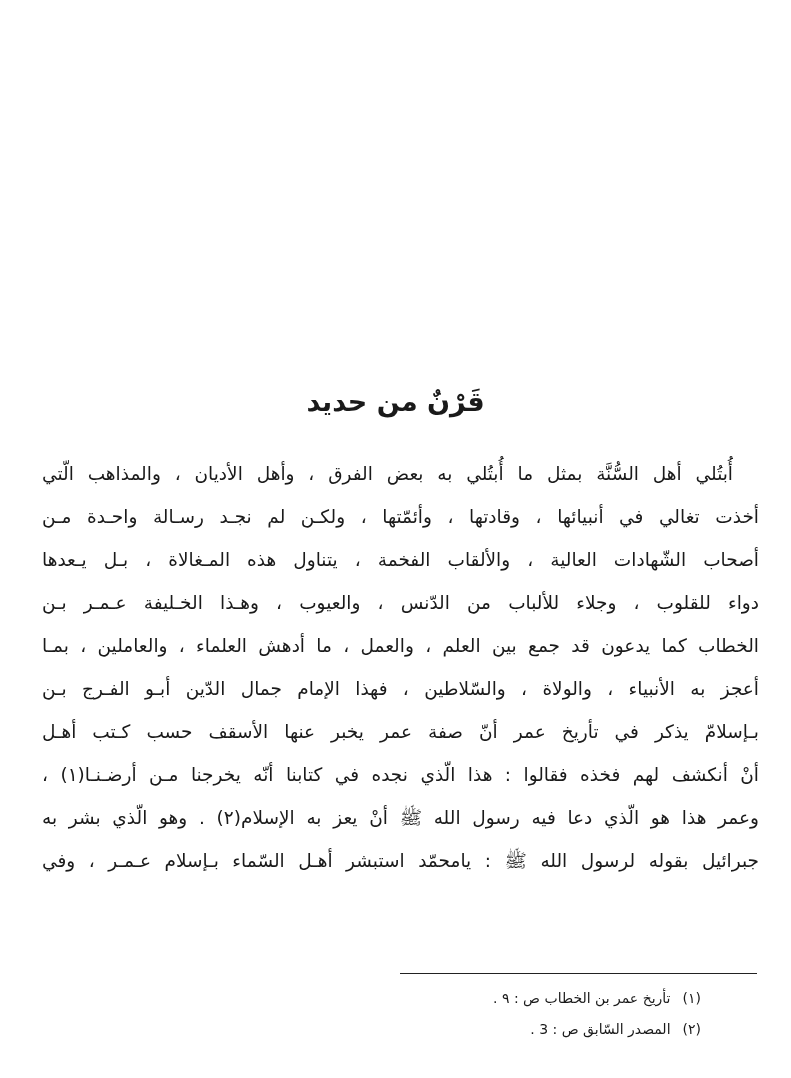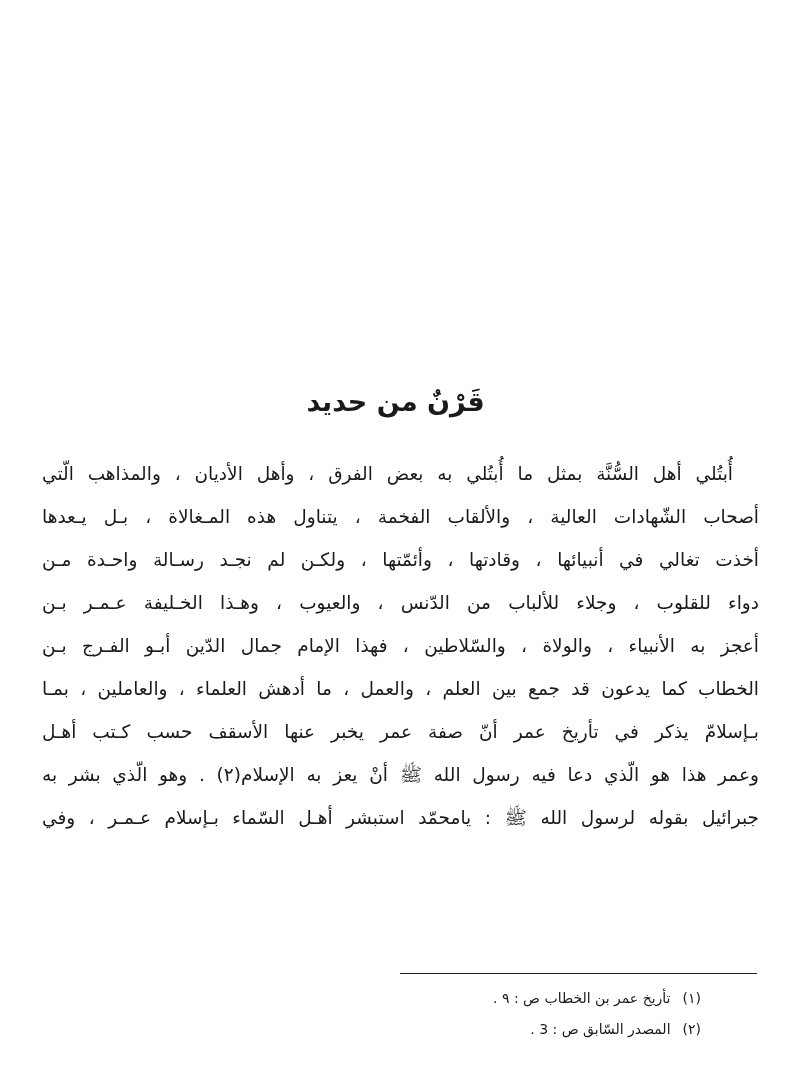--- a/index.html
+++ b/index.html
@@ -80,26 +80,27 @@
 </style>
 </head>
 <body>
 
 <div class="page">
 
   <h1 class="chapter-title">قَرْنٌ من حديد</h1>
 
   <div class="body-text">
     <div class="line indent">أُبتُلي أهل السُّنَّة بمثل ما أُبتُلي به بعض الفرق ، وأهل الأديان ، والمذاهب الّتي</div>
+    <div class="line">أخذت تغالي في أنبيائها ، وقادتها ، وأئمّتها ، ولكـن لم نجـد رسـالة واحـدة مـن</div>
     <div class="line">أصحاب الشّهادات العالية ، والألقاب الفخمة ، يتناول هذه المـغالاة ، بـل يـعدها</div>
-    <div class="line">أخذت تغالي في أنبيائها ، وقادتها ، وأئمّتها ، ولكـن لم نجـد رسـالة واحـدة مـن</div>
     <div class="line">دواء للقلوب ، وجلاء للألباب من الدّنس ، والعيوب ، وهـذا الخـليفة عـمـر بـن</div>
+    <div class="line">الخطاب كما يدعون قد جمع بين العلم ، والعمل ، ما أدهش العلماء ، والعاملين ، بمـا</div>
     <div class="line">أعجز به الأنبياء ، والولاة ، والسّلاطين ، فهذا الإمام جمال الدّين أبـو الفـرج بـن</div>
-    <div class="line">الخطاب كما يدعون قد جمع بين العلم ، والعمل ، ما أدهش العلماء ، والعاملين ، بمـا</div>
     <div class="line">بـإسلامّ يذكر في تأريخ عمر أنّ صفة عمر يخبر عنها الأسقف حسب كـتب أهـل</div>
+    <div class="line">أنْ أنكشف لهم فخذه فقالوا : هذا الّذي نجده في كتابنا أنّه يخرجنا مـن أرضـنـا(١) ،</div>
     <div class="line">وعمر هذا هو الّذي دعا فيه رسول الله ﷺ أنْ يعز به الإسلام(٢) . وهو الّذي بشر به</div>
     <div class="line">جبرائيل بقوله لرسول الله ﷺ : يامحمّد استبشر أهـل السّماء بـإسلام عـمـر ، وفي</div>
   </div>
 
   <div class="footnote-rule"></div>
 
   <div class="footnotes">
     <div class="footnote">
       <span class="marker">(١)</span><span>تأريخ عمر بن الخطاب ص : ٩ .</span>
     </div>

